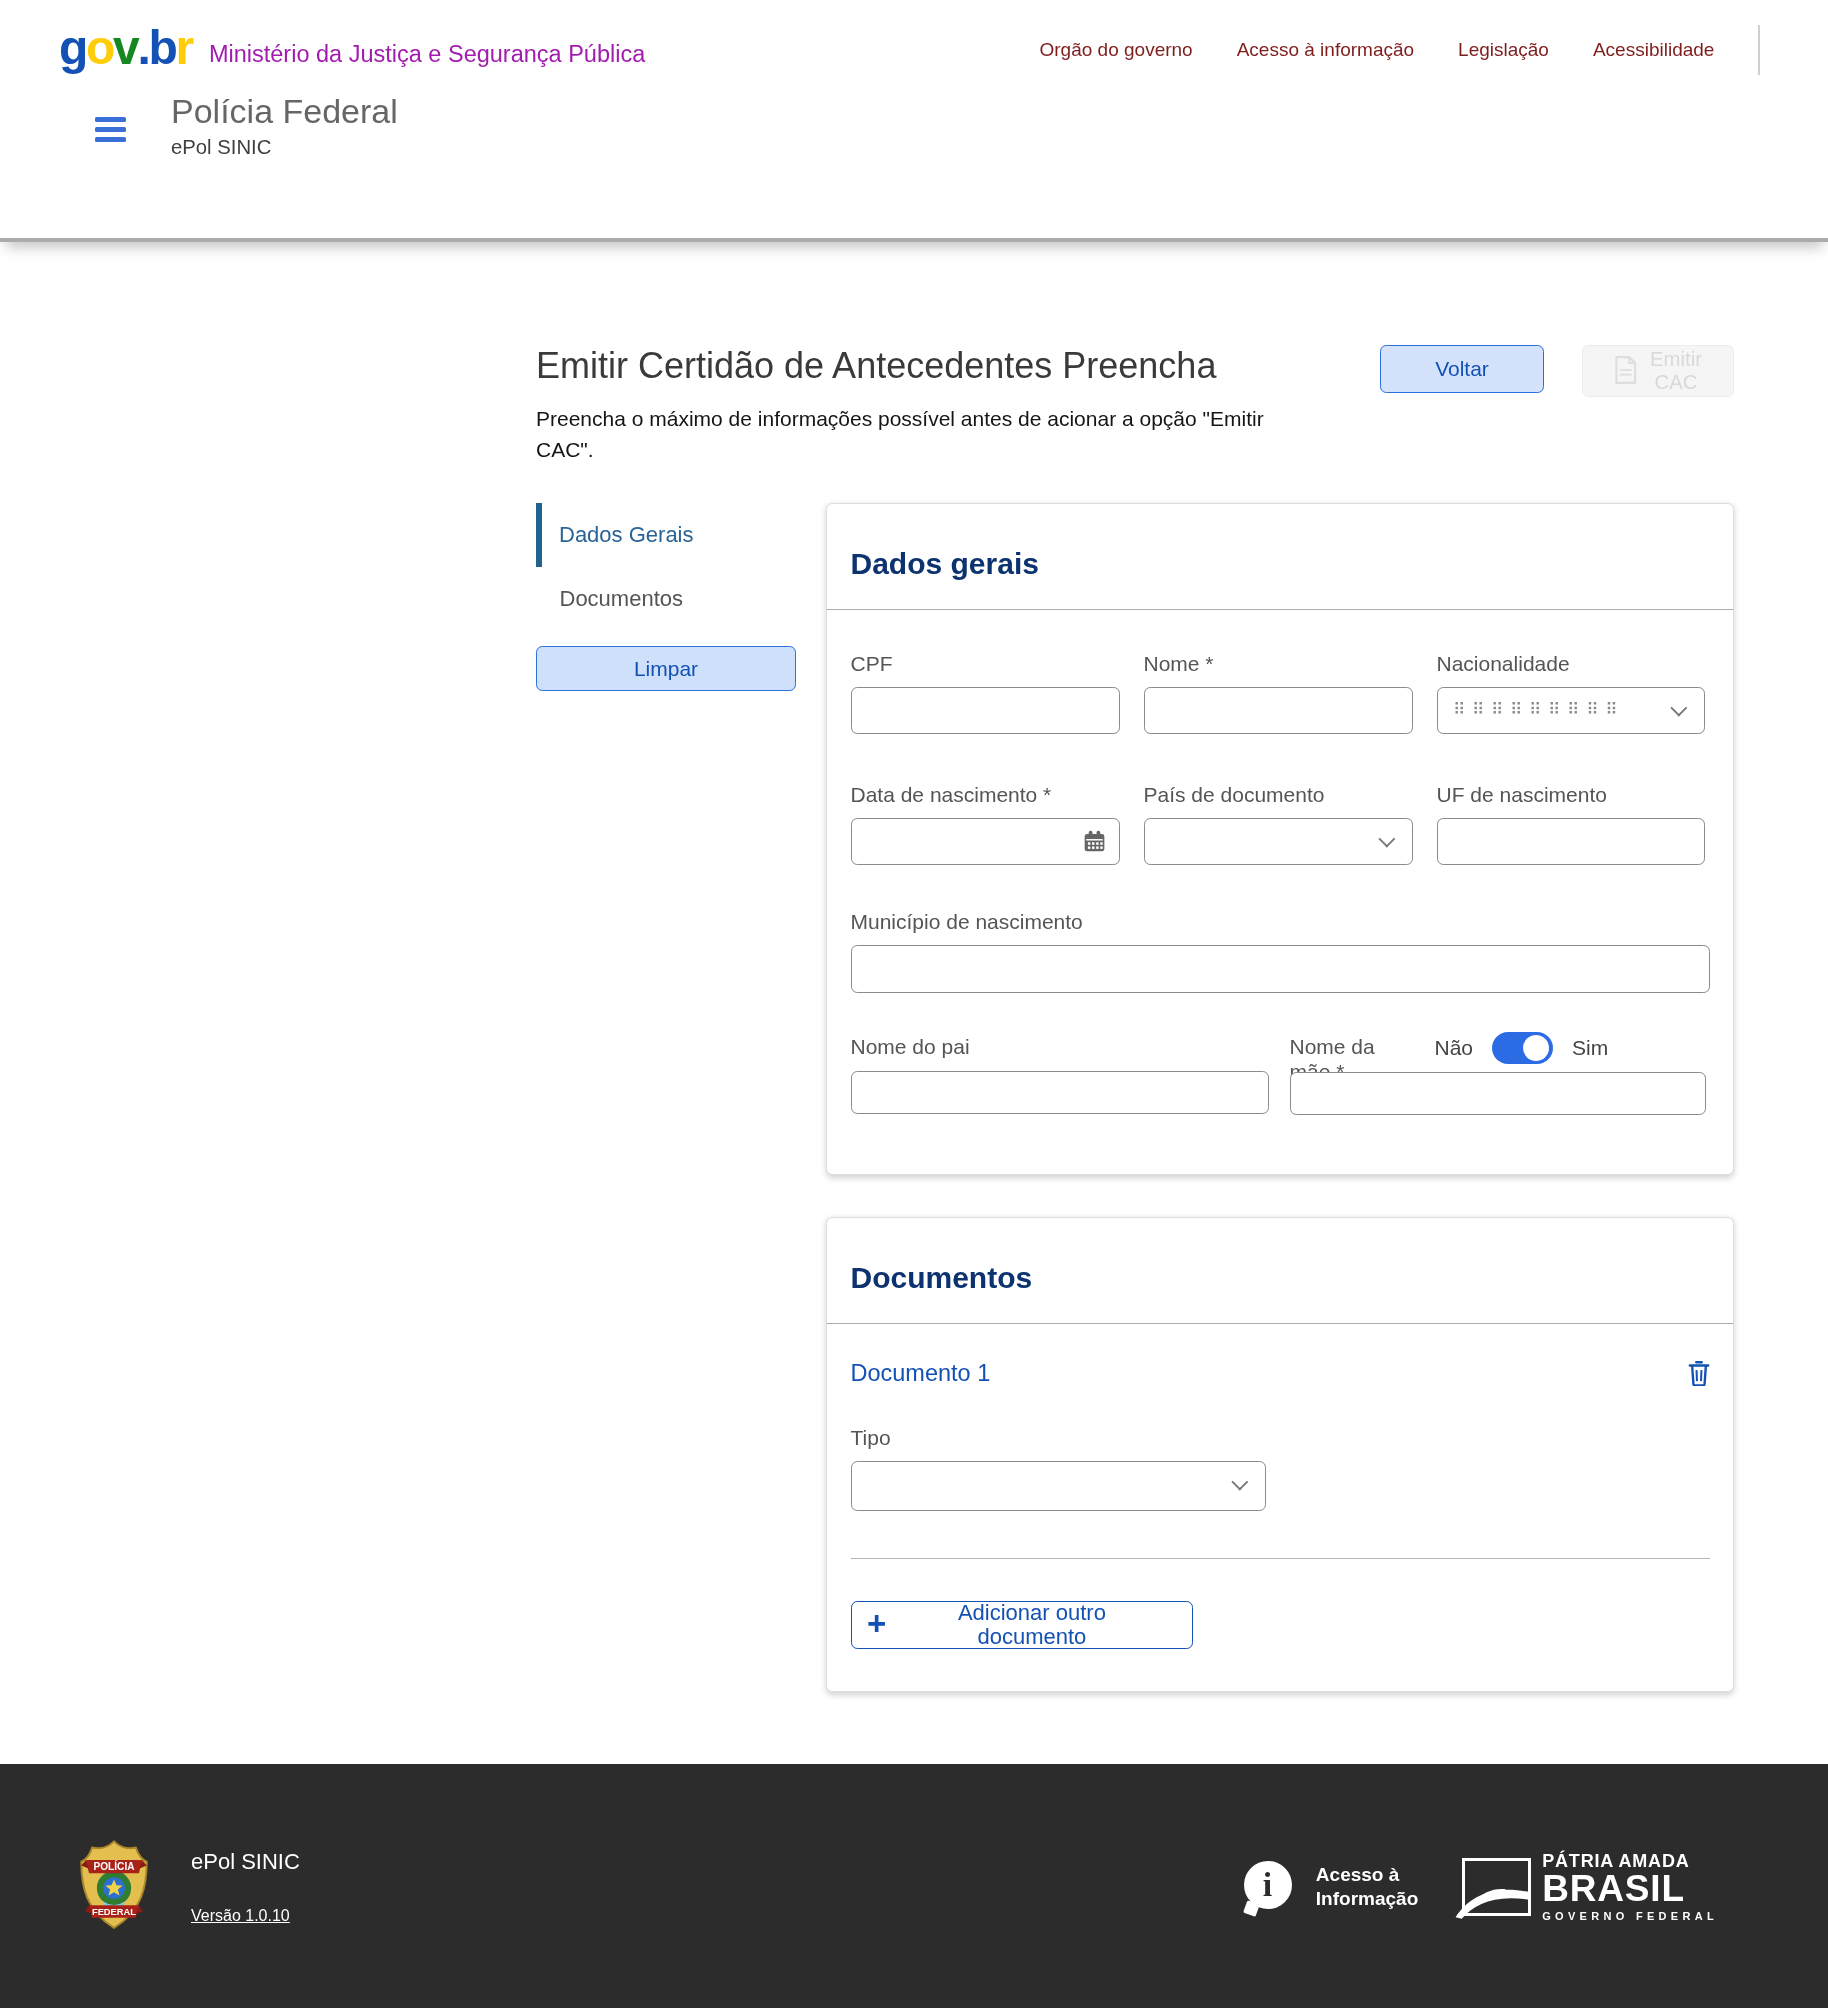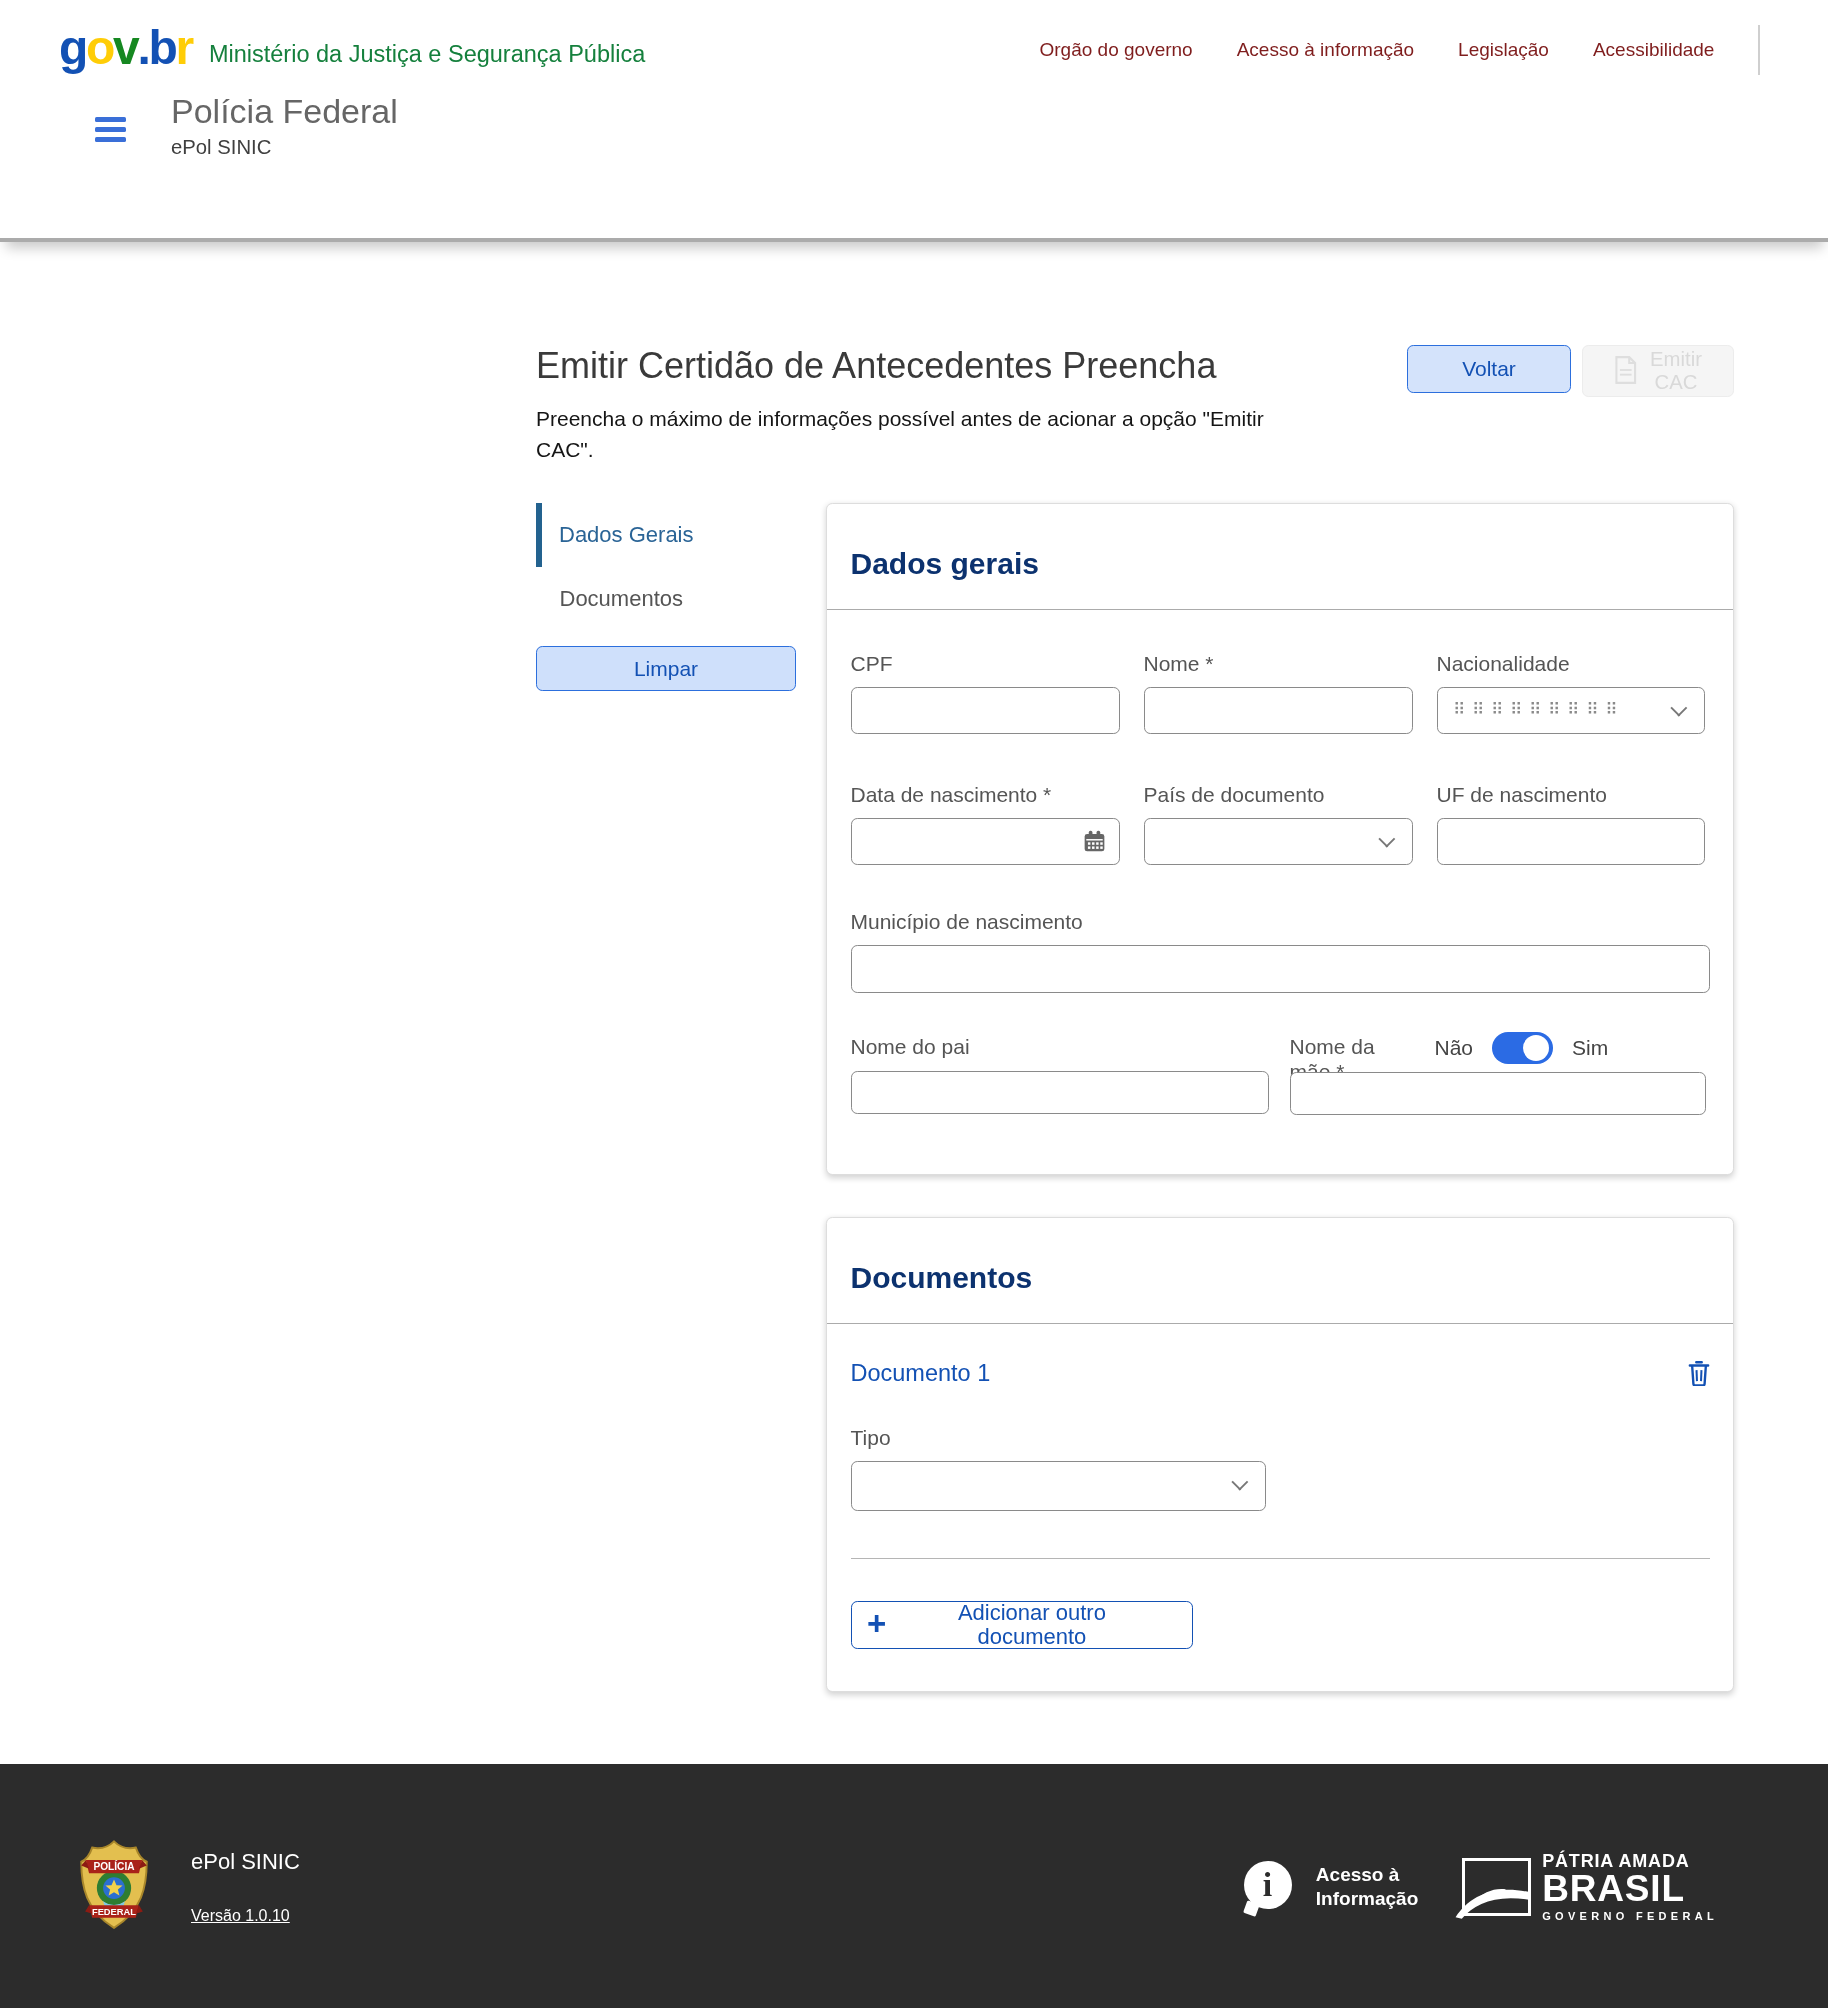--- a/index.html
+++ b/index.html
@@ -13,40 +13,40 @@
   
   .header {
     background:#fff; border-bottom:4.7px solid #ababab;
     box-shadow:0 12.5px 12.5px -6.3px rgba(0,0,0,.22);
     height:242px; flex:none; position:relative; z-index:5;
   }
   .header-row1 { display:flex; align-items:center; padding:20.3px 69px 0 59px; }
   .brand { font-size:48px; font-weight:800; letter-spacing:-2.3px; line-height:1; cursor:pointer; }
   .brand span { display:inline-block; }
   .lg-blue{ color:#1351b4; } .lg-yellow{ color:#ffcd07; } .lg-green{ color:#168821; }
-  .ministry { font-size:23.5px; color:#15803d; margin-left:17px; margin-top:13px; }
+  .ministry { font-size:23.5px; color:#a21caf; margin-left:17px; margin-top:13px; }
   .spacer { flex:1; }
   .top-nav { display:flex; align-items:center; gap:44px; margin-top:4.7px; }
   .top-nav a { font-size:19px; color:#7f1d1d; text-decoration:none; white-space:nowrap; cursor:pointer; }
   .nav-divider { width:1.6px; height:50px; background:#cfcfcf; margin-left:44px; margin-top:4.7px; }
 
   .header-row2 { display:flex; padding-left:95px; margin-top:17px; }
   .hamburger { width:31px; margin-top:25px; cursor:pointer; }
   .hamburger div { height:4.7px; background:#3a6fd8; border-radius:1.6px; margin-bottom:5.5px; }
   .app-id { margin-left:45px; }
   .app-title { font-size:34px; color:#666; font-weight:500; line-height:38px; }
   .app-subtitle { font-size:20.3px; color:#3f3f3f; margin-top:6.3px; }
 
   
   .main { flex:1; background:#fff; }
   .page-head { display:flex; align-items:flex-start; margin:103px 95px 0 536px; }
   .head-left { flex:1; }
   .page-title { font-size:36px; color:#3a3a3a; font-weight:500; line-height:42px; }
   .page-subtitle { font-size:21px; color:#151515; margin-top:15.6px; line-height:31px; max-width:790px; }
-  .head-actions { display:flex; gap:11px; margin-left:23.5px; }
+  .head-actions { display:flex; gap:38px; margin-left:23.5px; }
   .btn-voltar {
     width:164px; height:48px; background:#d4e3fb; border:1.6px solid #2c6fdd; border-radius:6.3px;
     color:#1351b4; font-size:21px; font-weight:500; cursor:pointer;
     display:flex; align-items:center; justify-content:center; font-family:inherit;
   }
   .btn-emitir {
     width:152px; height:52px; background:#f5f5f5; border:0.8px solid #ececec; border-radius:6.3px;
     display:flex; align-items:center; justify-content:center; gap:12.5px; cursor:default; font-family:inherit;
   }
   .btn-emitir .emit-text { color:#d9d9d9; font-size:20.3px; line-height:23.5px; text-align:center; }

